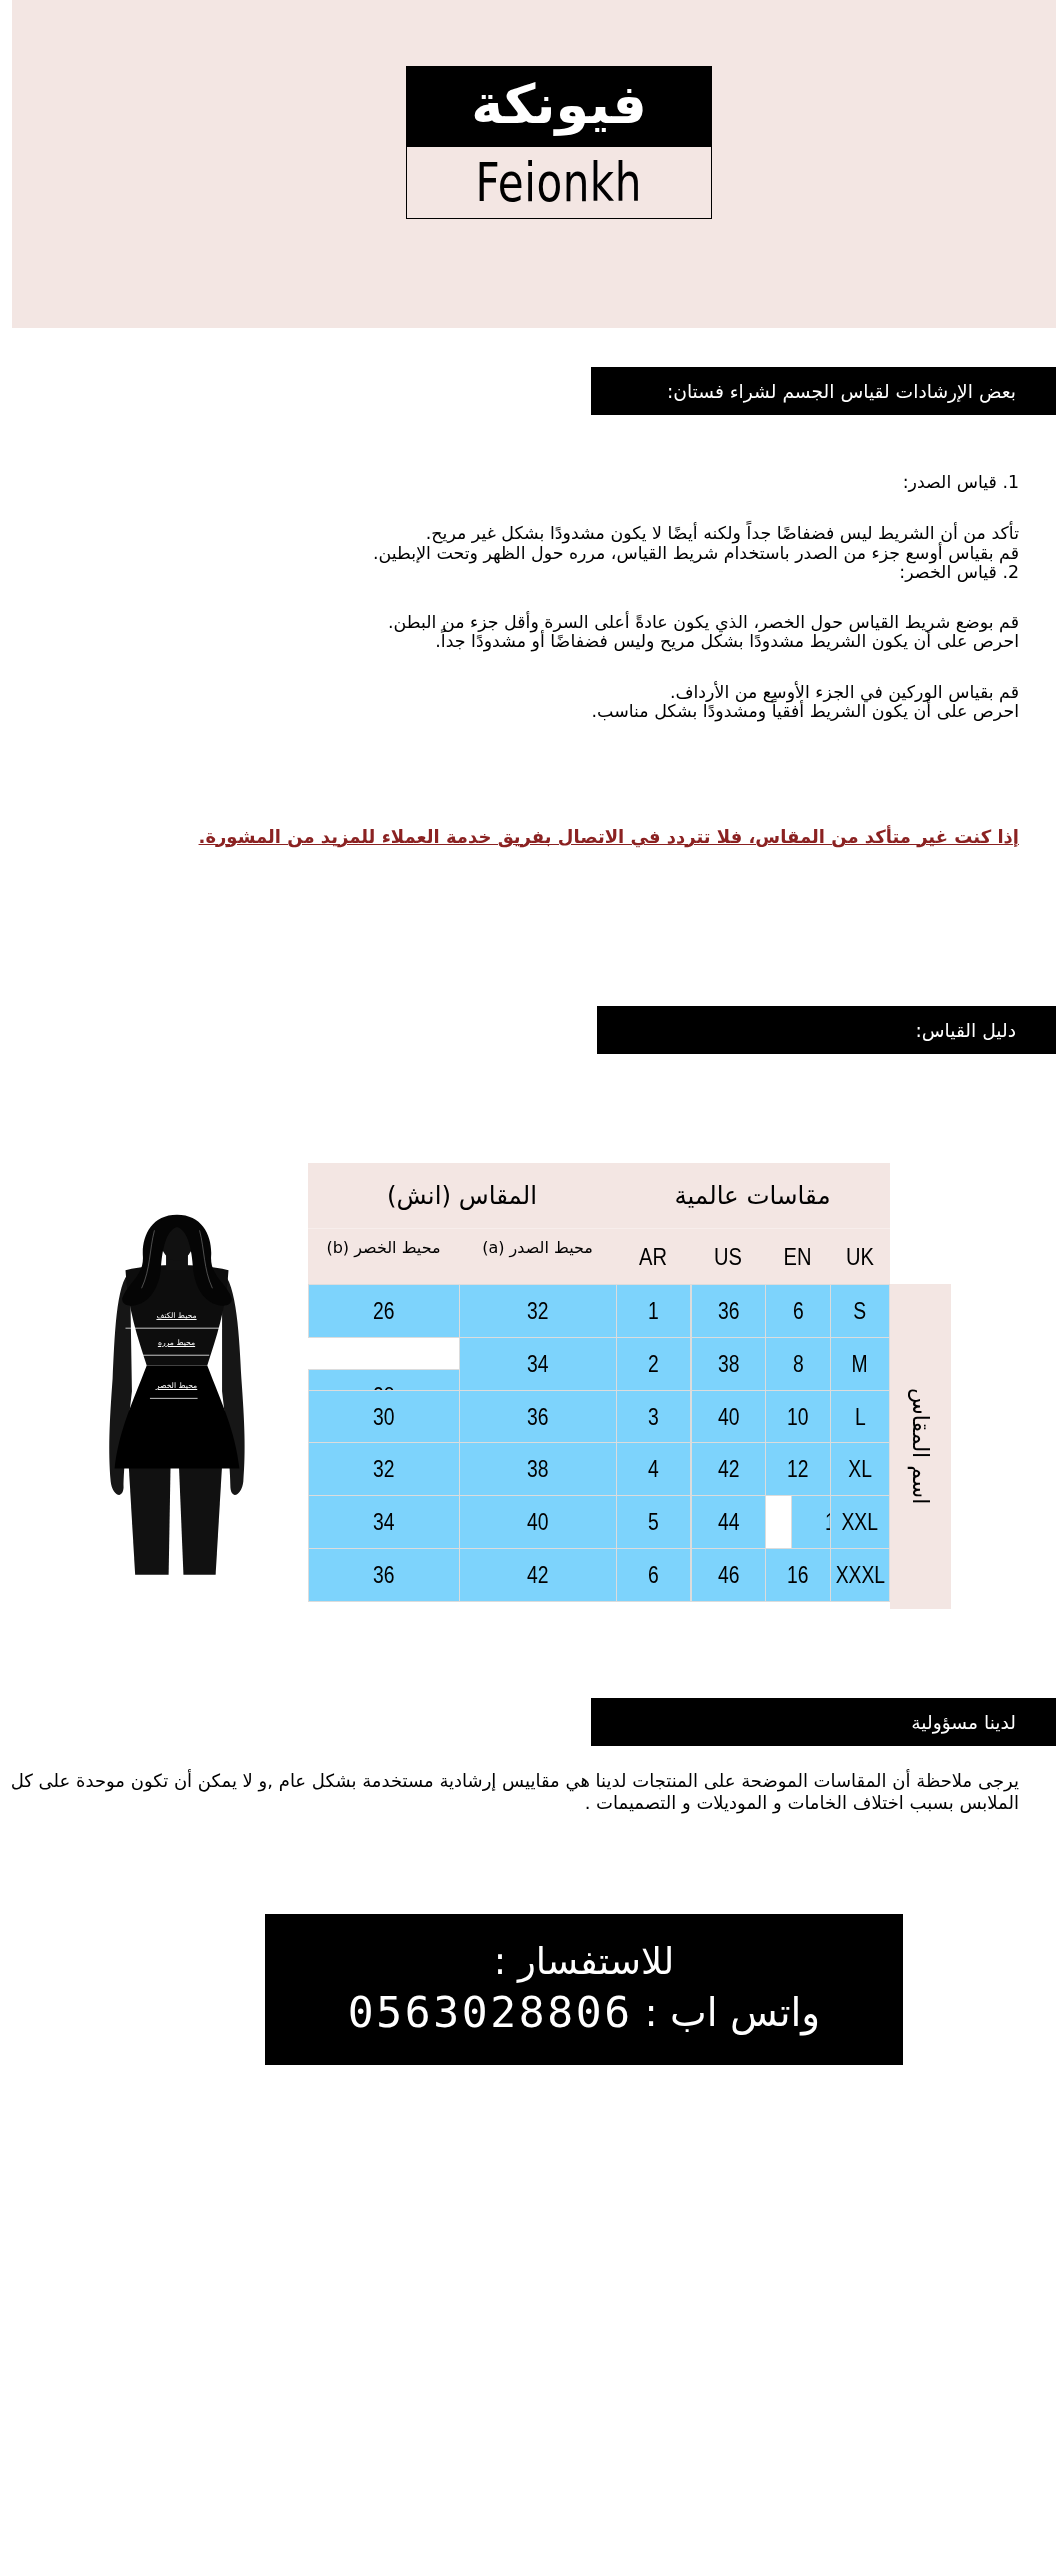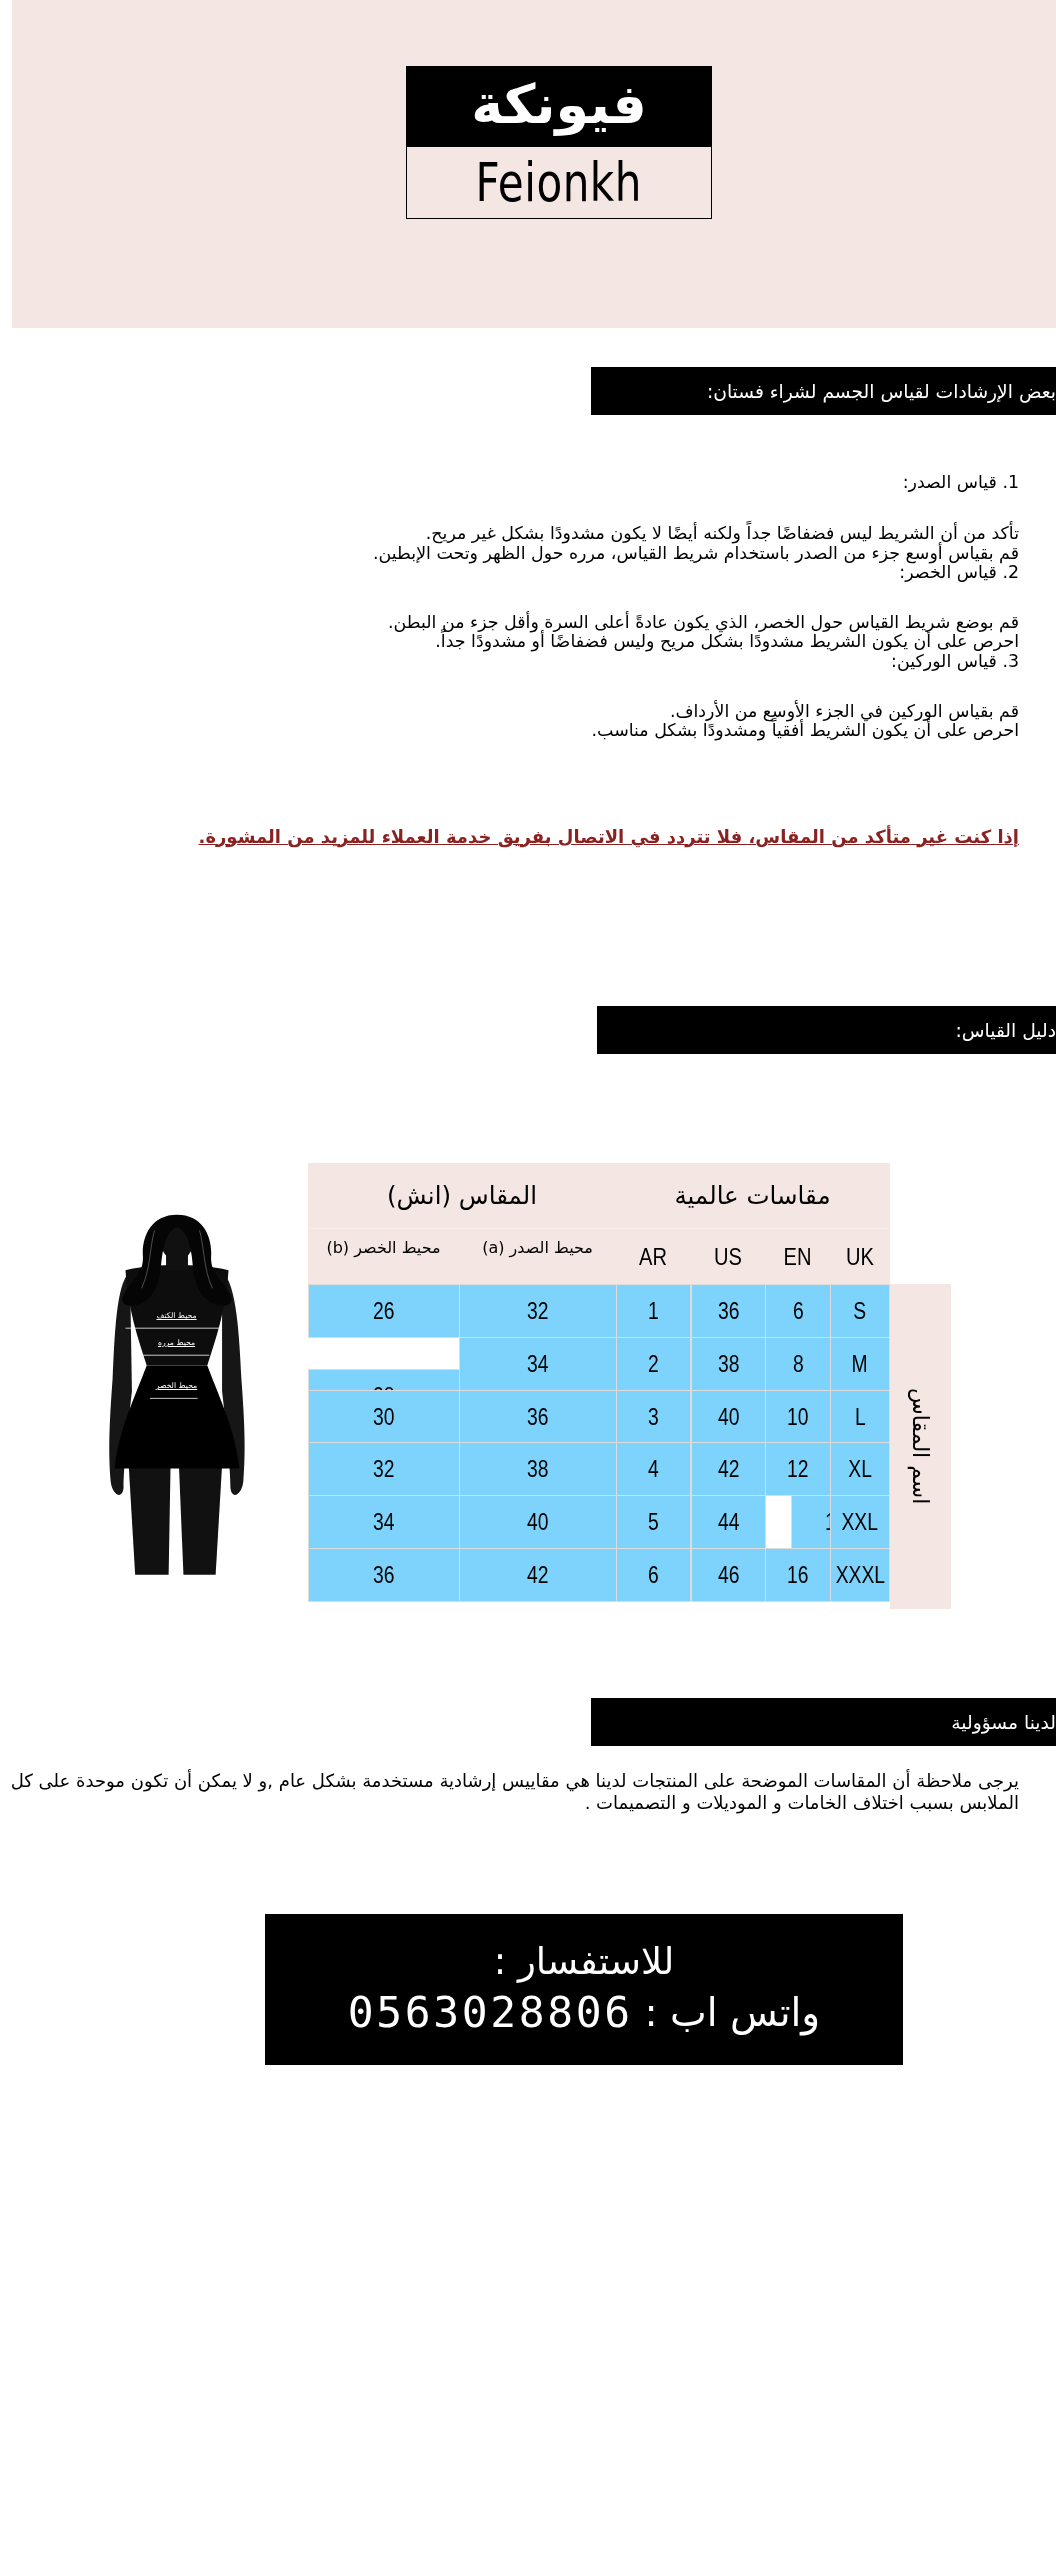--- a/index.html
+++ b/index.html
@@ -24,21 +24,21 @@
     display: flex; align-items: center; justify-content: center;
     font-family: "DejaVu Sans", sans-serif; font-weight: 200; font-size: 54px; letter-spacing: 0.6px;
     transform-origin: center; 
   }
   #logo-en span { display: inline-block; transform: scaleX(0.78); font-weight: normal; -webkit-text-stroke: 0; }
 
   
   .banner {
     background: #000; color: #fff; direction: rtl;
     display: flex; align-items: center; box-sizing: border-box;
-    font-size: 18.7px; 
+    font-size: 18.7px; padding-right: 40px;
   }
   #banner-guidelines { left: 591px; top: 367px; width: 465px; height: 48px; }
   #banner-size-guide { left: 597px; top: 1006px; width: 459px; height: 48px; }
   #banner-disclaimer { left: 591px; top: 1698px; width: 465px; height: 48px; }
 
   
   .rtl-text { direction: rtl; text-align: right; }
   #instructions { right: 37px; top: 473px; width: 773px; font-size: 17.4px; line-height: 19.3px; }
   #instructions p { margin: 0; }
   .gap-1 { height: 32px; }
@@ -123,21 +123,20 @@
 
 <div id="instructions" class="abs rtl-text">
   <p>1. قياس الصدر:</p>
   <div class="gap-1"></div>
   <p>تأكد من أن الشريط ليس فضفاضًا جداً ولكنه أيضًا لا يكون مشدودًا بشكل غير مريح.</p>
   <p>قم بقياس أوسع جزء من الصدر باستخدام شريط القياس، مرره حول الظهر وتحت الإبطين.</p>
   <p>2. قياس الخصر:</p>
   <div class="gap-2"></div>
   <p>قم بوضع شريط القياس حول الخصر، الذي يكون عادةً أعلى السرة وأقل جزء من البطن.</p>
   <p>احرص على أن يكون الشريط مشدودًا بشكل مريح وليس فضفاضًا أو مشدودًا جداً.</p>
-  <p>3. قياس الوركين:</p>
   <div class="gap-2"></div>
   <p>قم بقياس الوركين في الجزء الأوسع من الأرداف.</p>
   <p>احرص على أن يكون الشريط أفقياً ومشدودًا بشكل مناسب.</p>
 </div>
 
 <a id="help-link" class="abs rtl-text">إذا كنت غير متأكد من المقاس، فلا تتردد في الاتصال بفريق خدمة العملاء للمزيد من المشورة.</a>
 
 <div id="banner-size-guide" class="abs banner">
   <span>دليل القياس:</span>
 </div>

